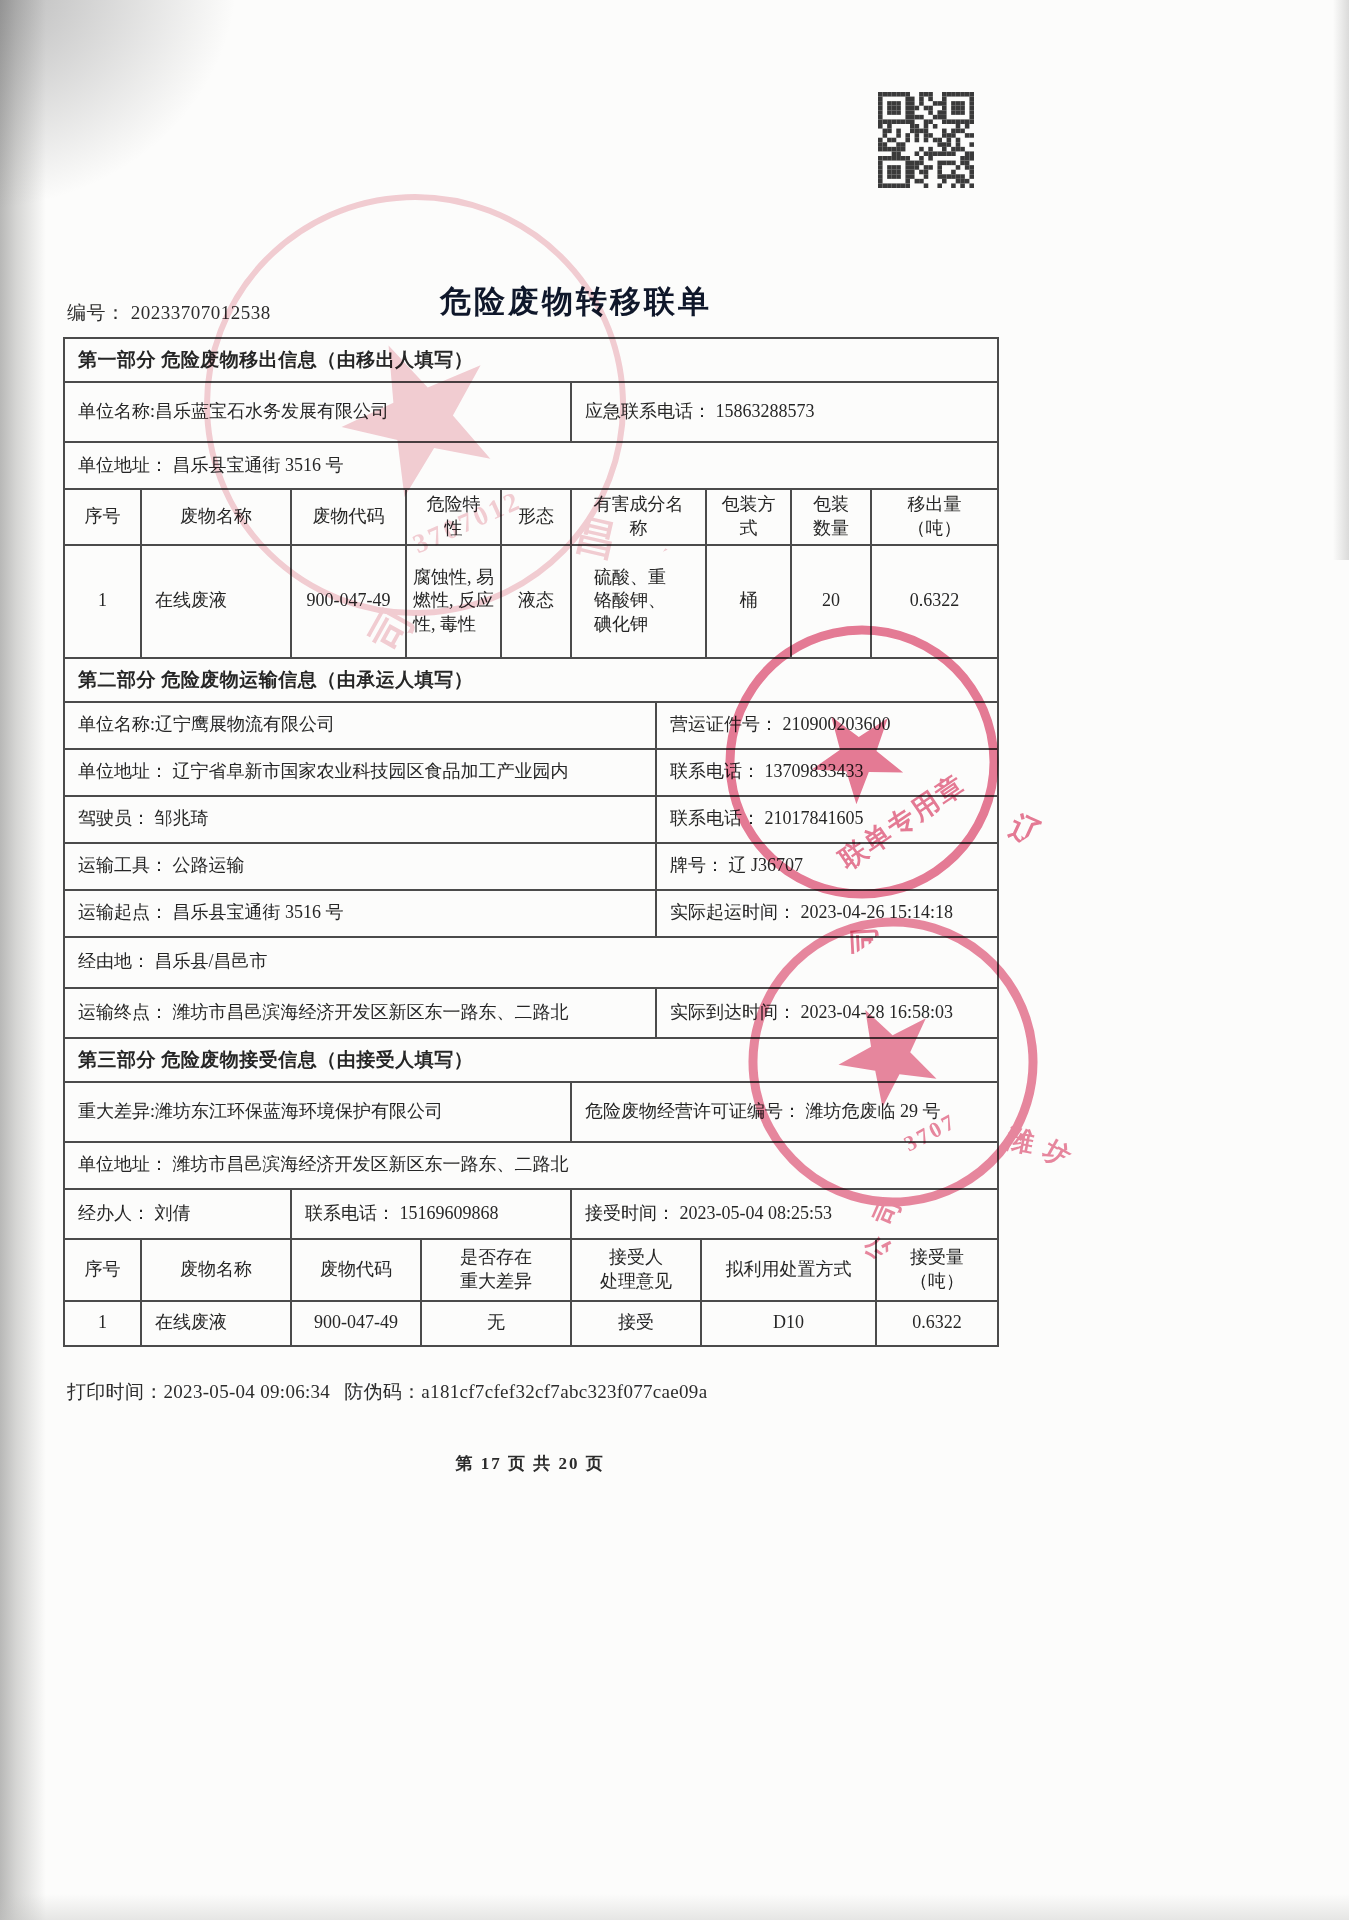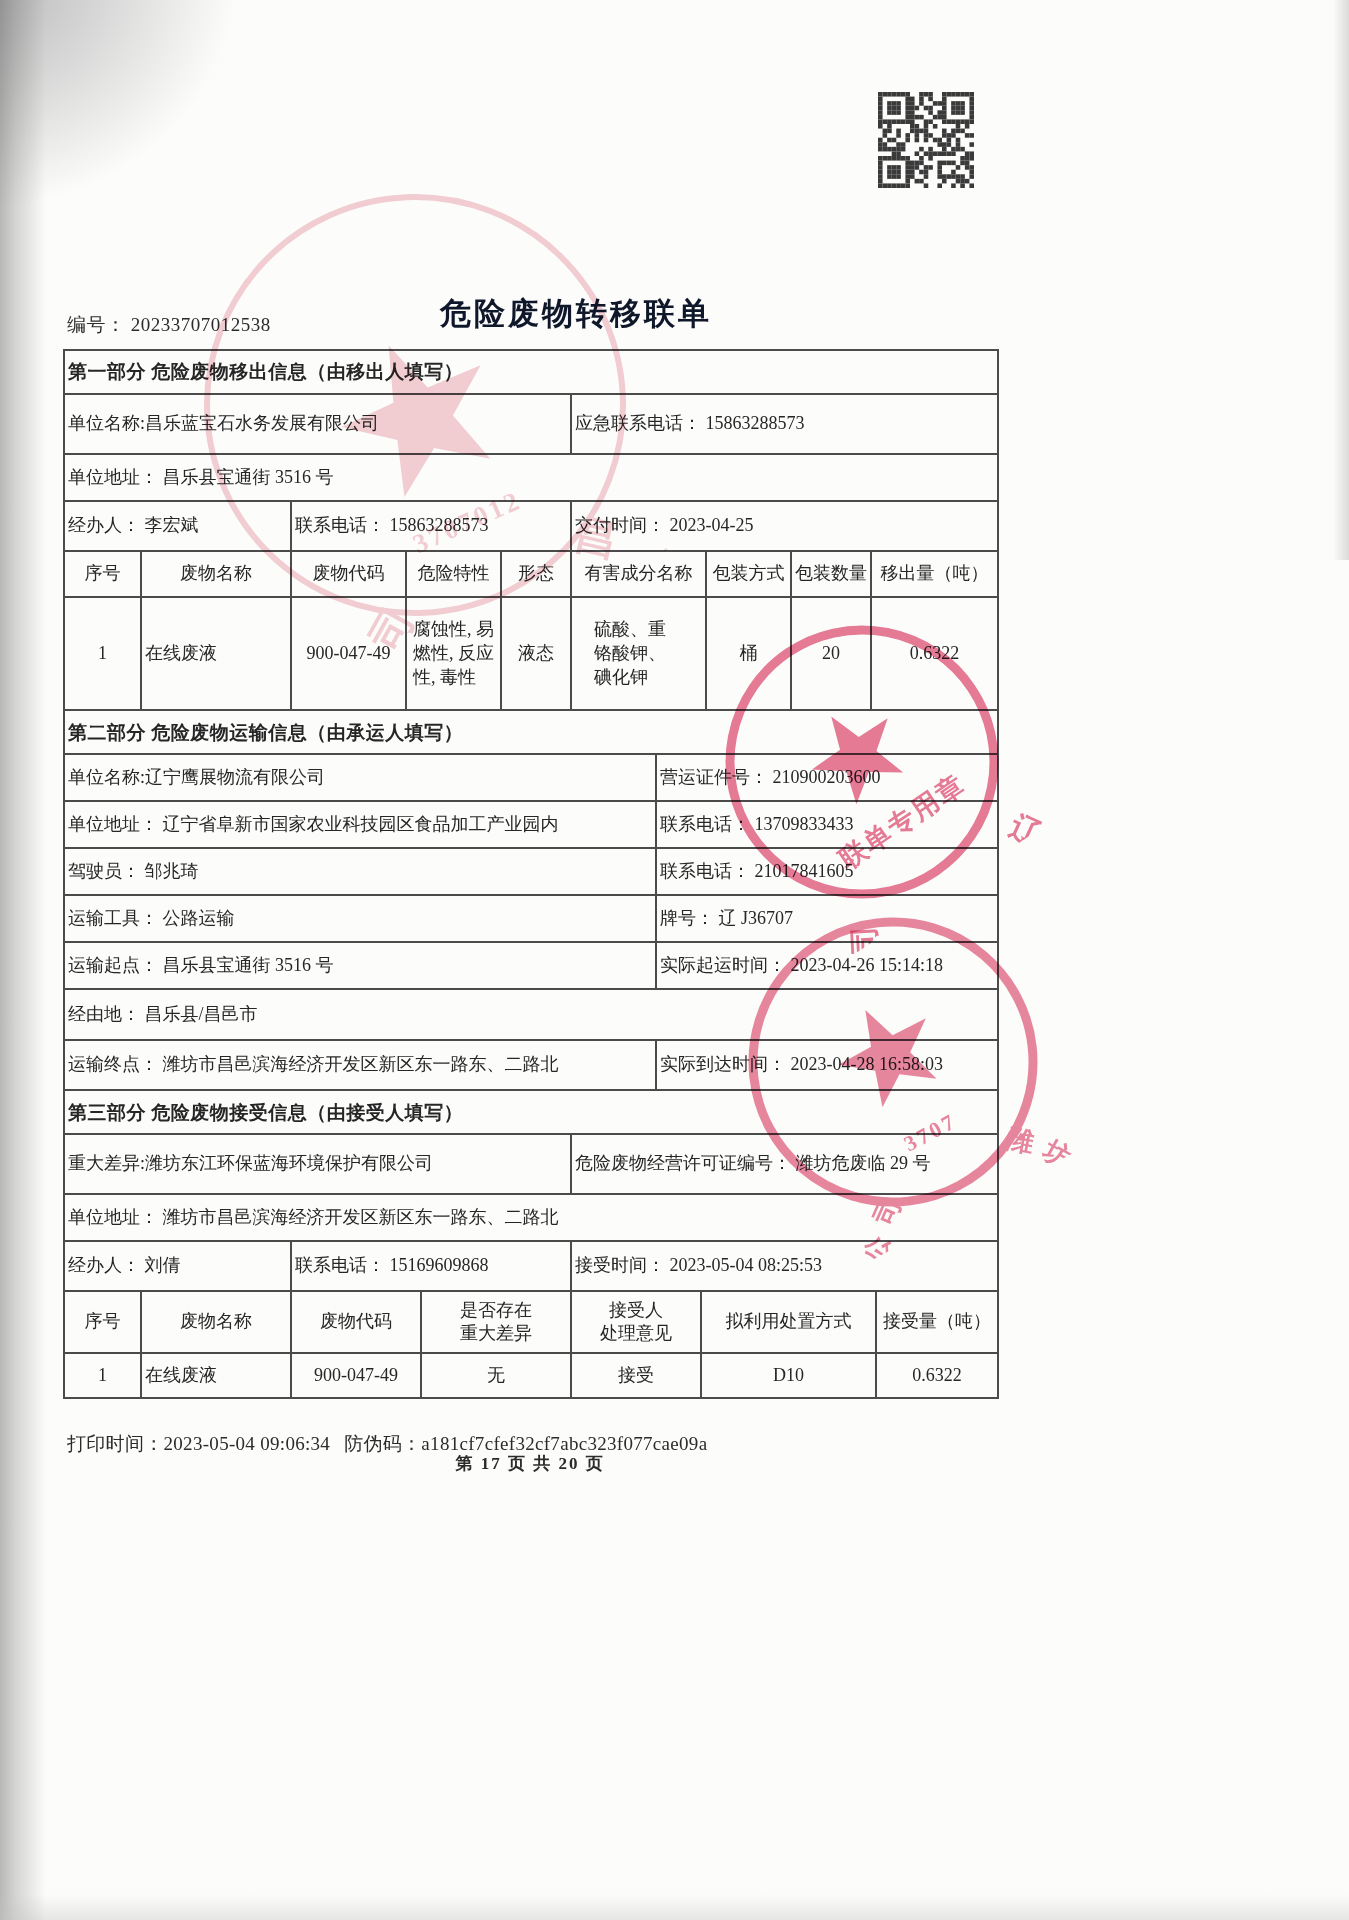--- a/index.html
+++ b/index.html
@@ -14,28 +14,28 @@
     background:linear-gradient(90deg,#80807f 0%,#b5b5b3 35%,rgba(252,252,251,0) 100%);opacity:.55;}
   .corner-tl{position:absolute;left:0;top:0;width:260px;height:230px;z-index:5;pointer-events:none;
     background:radial-gradient(ellipse at -10% -10%, rgba(90,90,92,.45) 0%, rgba(90,90,92,0) 65%);}
   .edge-right{position:absolute;right:0;top:0;height:560px;width:16px;z-index:5;pointer-events:none;
     background:linear-gradient(270deg,#b9b9b8,rgba(252,252,251,0));opacity:.5;}
   .edge-bottom{position:absolute;bottom:0;left:0;right:0;height:26px;z-index:5;pointer-events:none;
     background:linear-gradient(0deg,#c4c4c2,rgba(252,252,251,0));opacity:.4;}
 
   
   .sheet{position:absolute;left:63px;top:276px;width:934px;}
-  .doc-header{position:relative;height:52px;margin-bottom:9px;margin-top:12px;}
+  .doc-header{position:relative;height:52px;margin-bottom:9px;}
   .doc-number{position:absolute;left:4px;bottom:2px;font-size:19px;letter-spacing:.5px;}
   .doc-title{text-align:center;text-indent:92px;font-size:31px;font-weight:bold;
     letter-spacing:3px;line-height:52px;color:#0f172a;}
 
   table.doc-table{border-collapse:collapse;table-layout:fixed;width:934px;background:transparent;}
   table.doc-table + table.doc-table{margin-top:-2px;}
-  .doc-table td{border:2px solid #4b4b4b;font-size:18px;padding:3px 3px;vertical-align:middle;
+  .doc-table td{border:2px solid #4b4b4b;font-size:18px;padding:3px 13px;vertical-align:middle;
     line-height:1.32;color:#262626;}
   .sec-title td{font-weight:bold;font-size:19px;letter-spacing:.5px;}
   .cell-c{text-align:center;padding:3px 4px;}
   .pre{white-space:pre-line;}
   .h44{height:44px}.h45{height:45px}.h46{height:46px}.h47{height:47px}.h48{height:60px}
   .h50{height:50px}.h51{height:51px}.h62{height:62px}.h94{height:94px}
   .small-cell{font-size:17px;}
 
   .print-line{margin-top:32px;padding-left:4px;font-size:19px;letter-spacing:.3px;}
   .print-line span{margin-right:14px;}
@@ -331,25 +331,20 @@
         <tr class="sec-title h44">
       <td colspan="9">第一部分 危险废物移出信息（由移出人填写）</td>
     </tr>
     <tr class="h48">
       <td colspan="5">单位名称:昌乐蓝宝石水务发展有限公司</td>
       <td colspan="4">应急联系电话： 15863288573</td>
     </tr>
     <tr class="h47">
       <td colspan="9">单位地址： 昌乐县宝通街 3516 号</td>
     </tr>
-    <tr class="h50">
-      <td colspan="2">经办人： 李宏斌</td>
-      <td colspan="3">联系电话： 15863288573</td>
-      <td colspan="4">交付时间： 2023-04-25</td>
-    </tr>
     <tr class="h46">
       <td class="cell-c">序号</td>
       <td class="cell-c">废物名称</td>
       <td class="cell-c">废物代码</td>
       <td class="cell-c">危险特性</td>
       <td class="cell-c">形态</td>
       <td class="cell-c">有害成分名称</td>
       <td class="cell-c">包装方式</td>
       <td class="cell-c">包装数量</td>
       <td class="cell-c">移出量（吨）</td>

